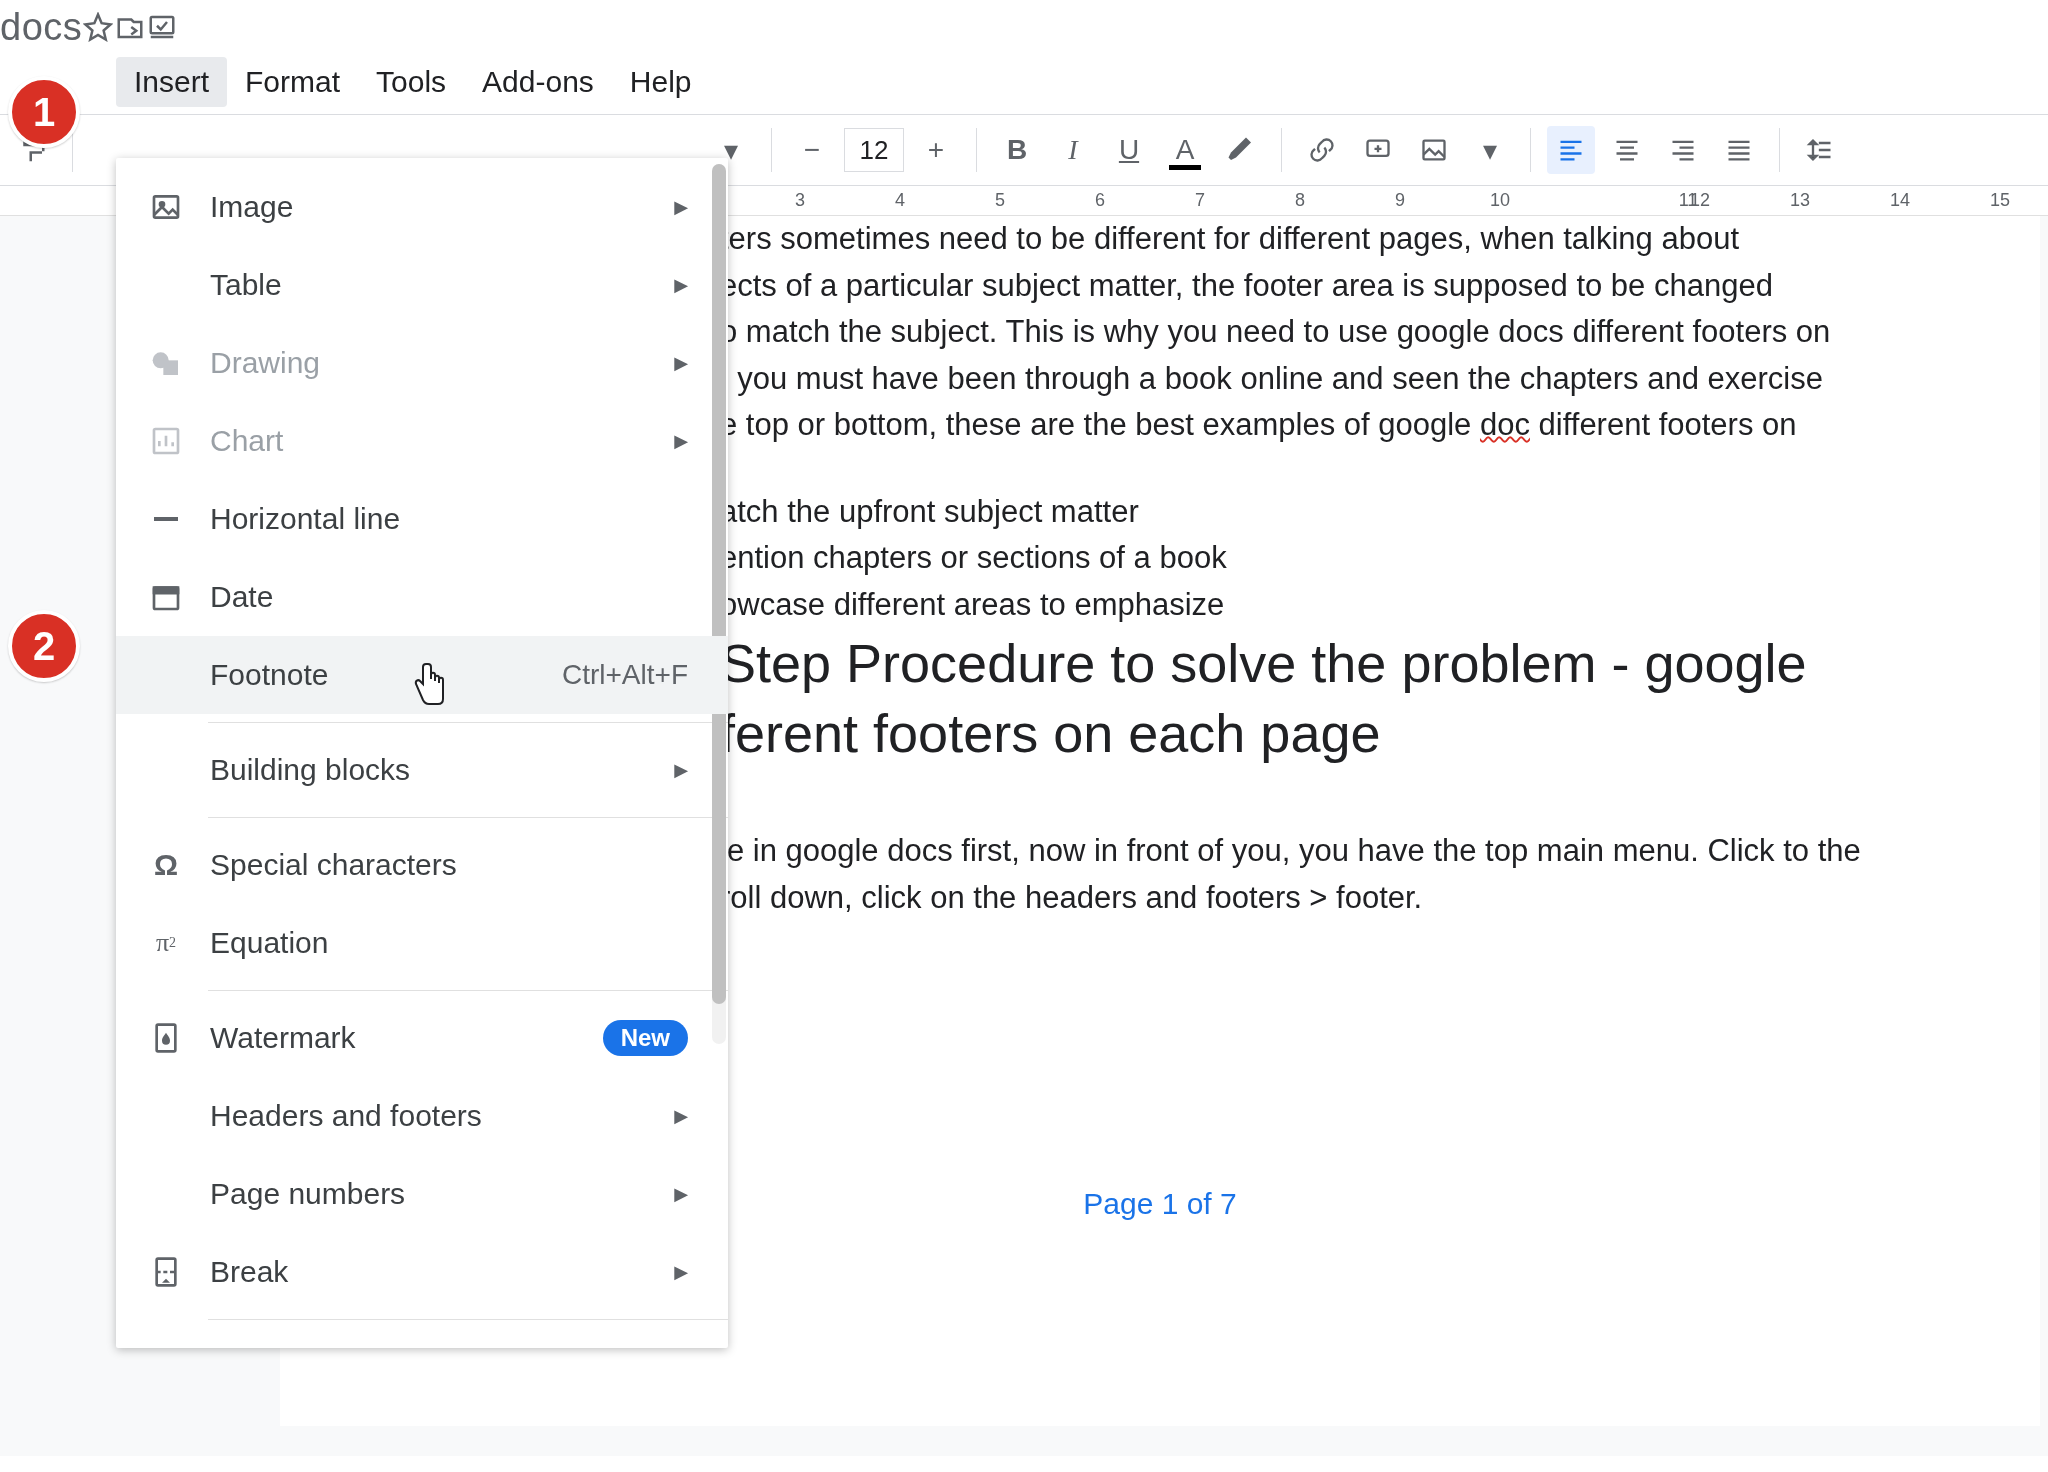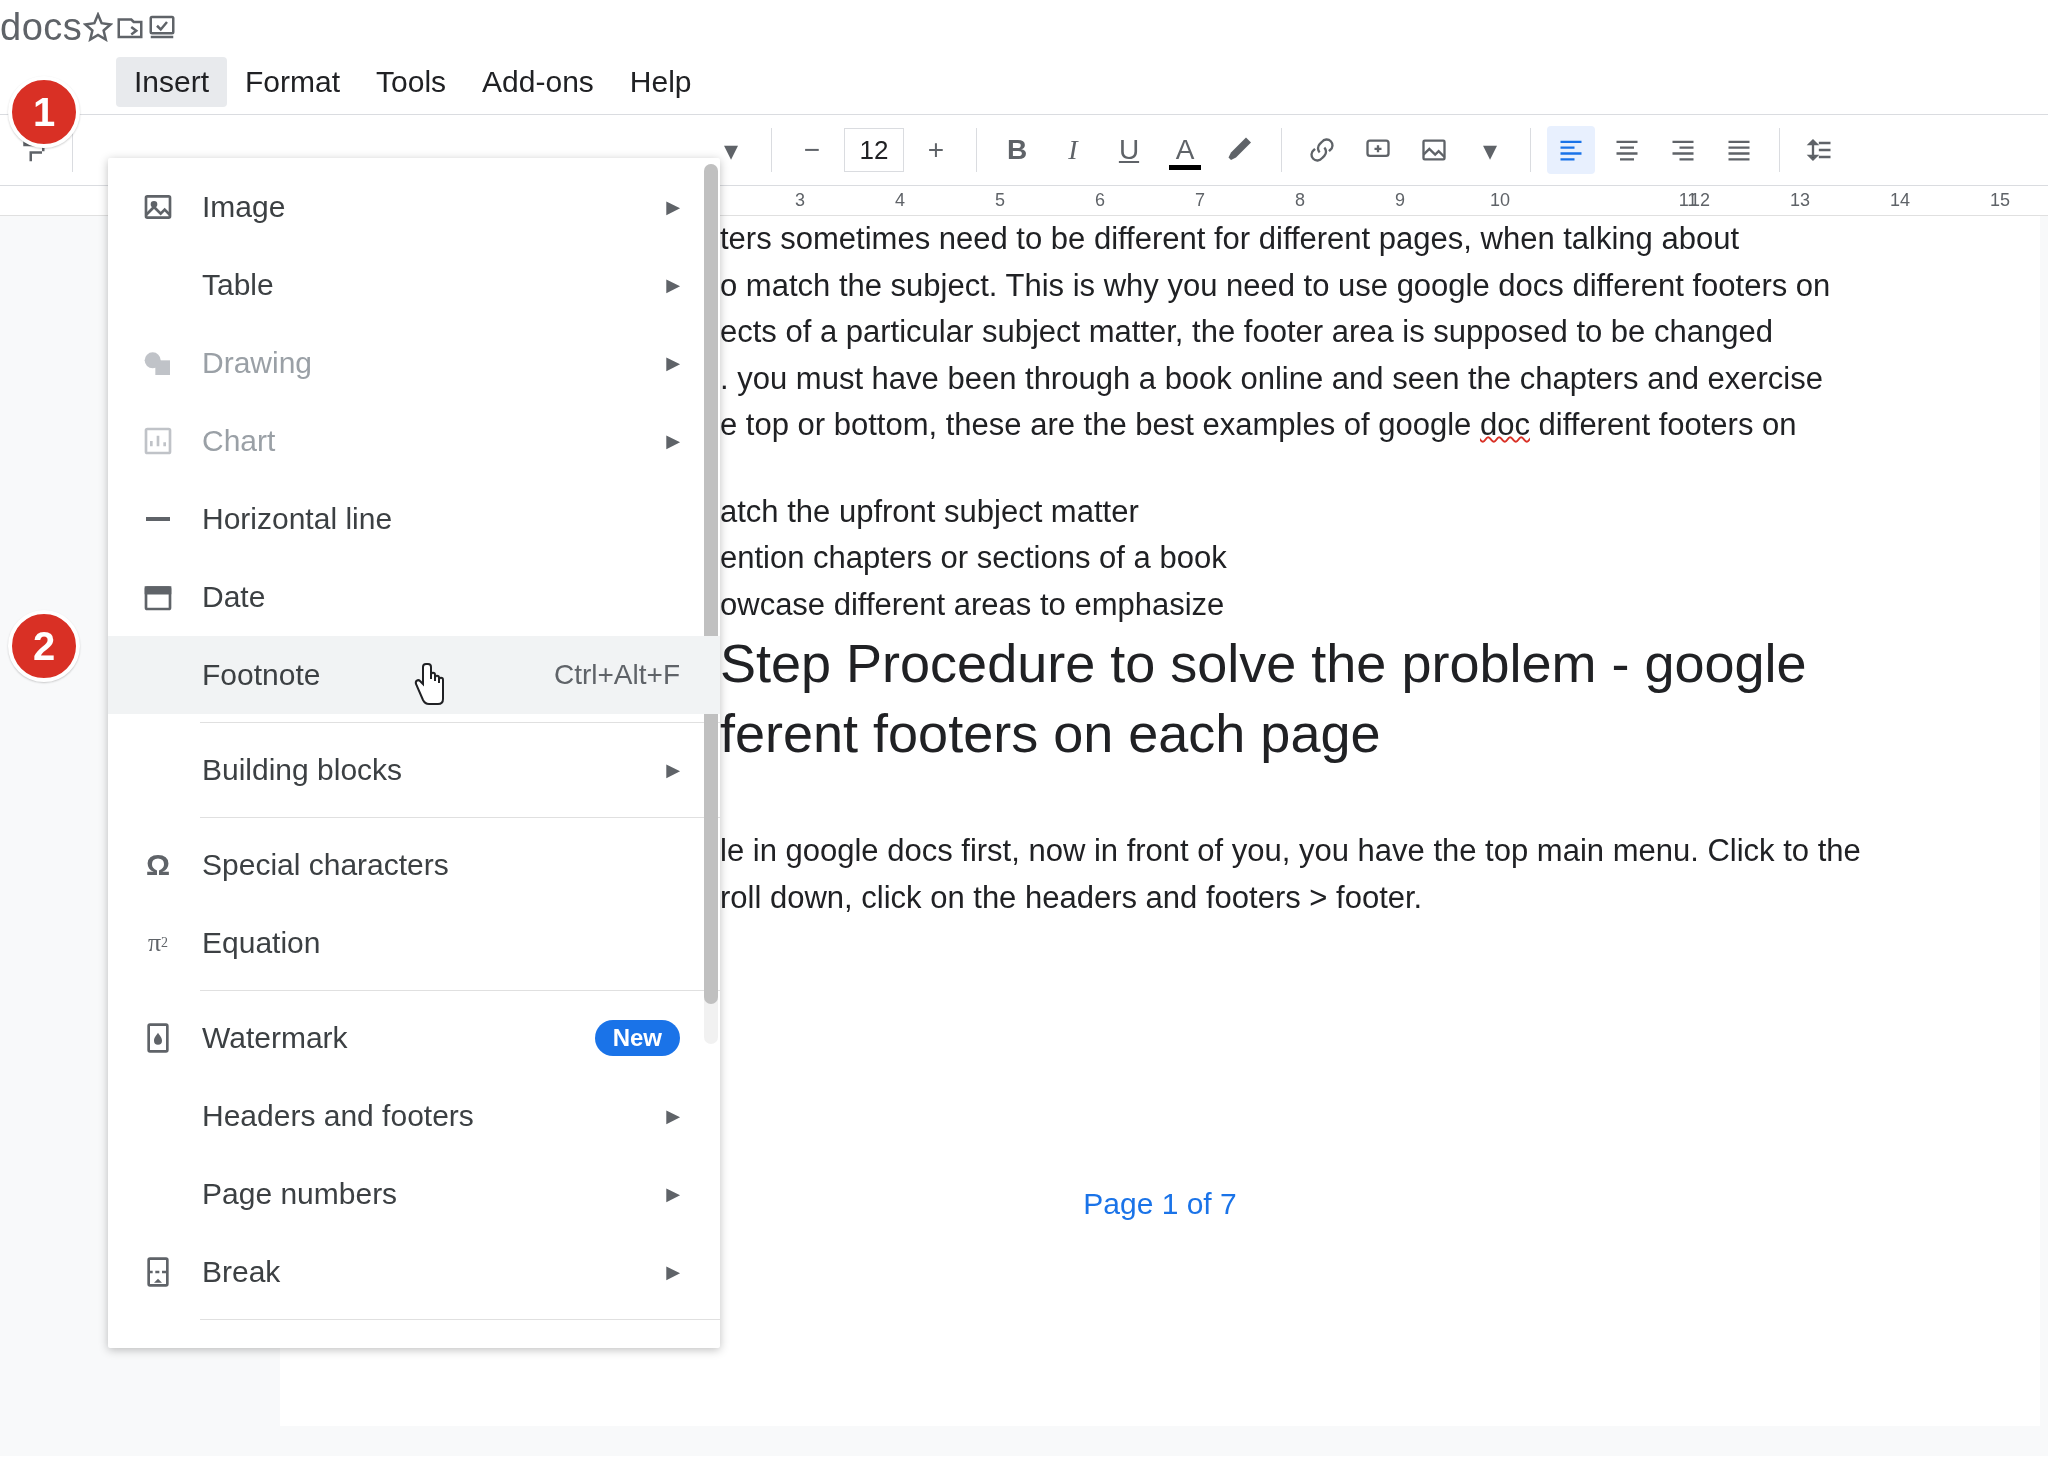--- a/index.html
+++ b/index.html
@@ -103,21 +103,21 @@
   }
   .page-number {
     font-size: 30px; color: #1a73e8;
     margin-top: 260px;
     text-align: center;
     padding-right: 440px;
   }
   
   .dropdown {
     position: absolute;
-    left: 108px;
+    left: 116px;
     top: 158px;
     width: 612px;
     background: #fff;
     box-shadow: 0 2px 10px rgba(0,0,0,.25);
     border-radius: 2px;
     z-index: 30;
     padding: 10px 0 20px;
   }
   .dd-scroll {
     position: absolute; right: 2px; top: 6px; width: 14px; height: 880px;
@@ -287,22 +287,22 @@
   <span style="left:1688px">11</span>
   <span style="left:1700px">12</span>
   <span style="left:1800px">13</span>
   <span style="left:1900px">14</span>
   <span style="left:2000px">15</span>
 </div>
 
 <div class="doc-canvas">
   <div class="page">
     <p>ters sometimes need to be different for different pages, when talking about</p>
+    <p>ects of a particular subject matter, the footer area is supposed to be changed</p>
     <p>o match the subject. This is why you need to use google docs different footers on</p>
-    <p>ects of a particular subject matter, the footer area is supposed to be changed</p>
     <p>. you must have been through a book online and seen the chapters and exercise</p>
     <p><span>e top or bottom, these are the best examples of google </span><span class="spellerr">doc</span><span> different footers on</span></p>
     <p style="height:40px"></p>
     <p>atch the upfront subject matter</p>
     <p>ention chapters or sections of a book</p>
     <p>owcase different areas to emphasize</p>
     <p class="heading"> Step Procedure to solve the problem - google</p>
     <p class="heading" style="margin-top:0">ferent footers on each page</p>
     <p style="height:60px"></p>
     <p>le in google docs first, now in front of you, you have the top main menu. Click to the</p>

